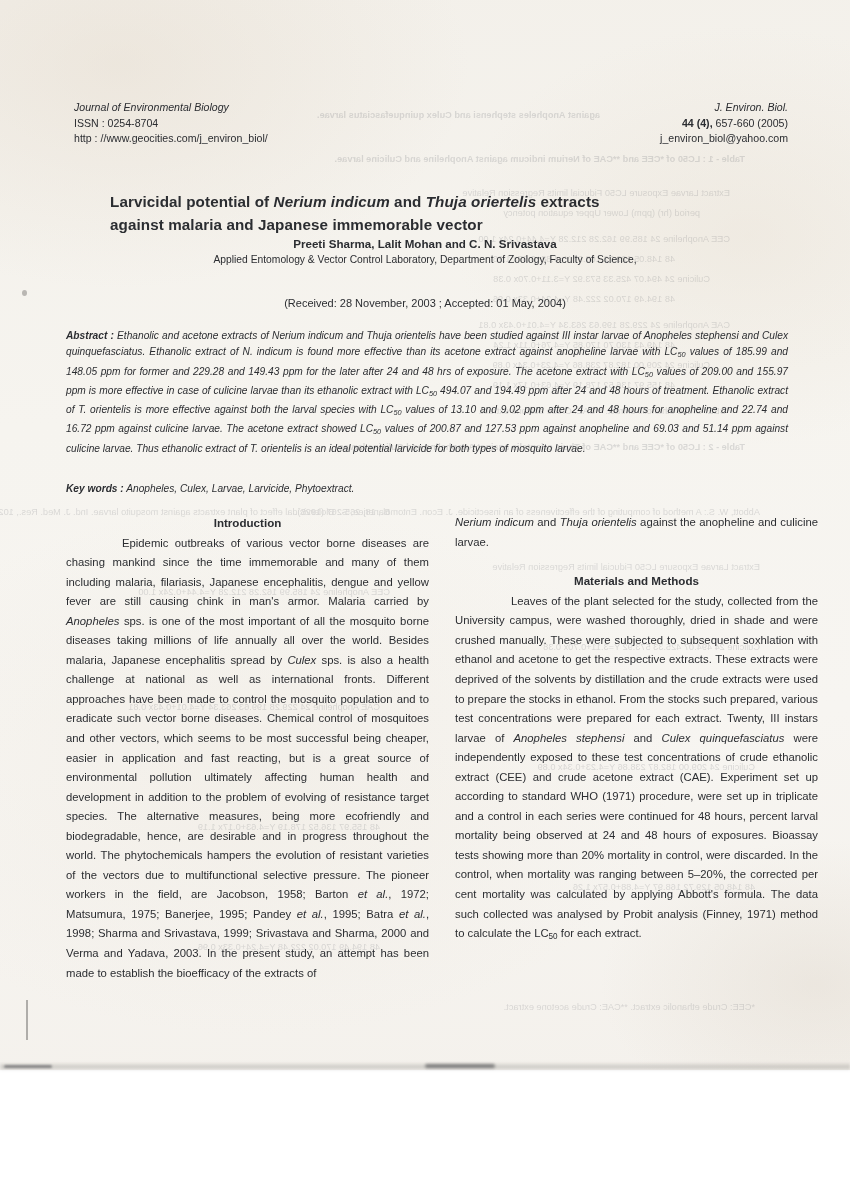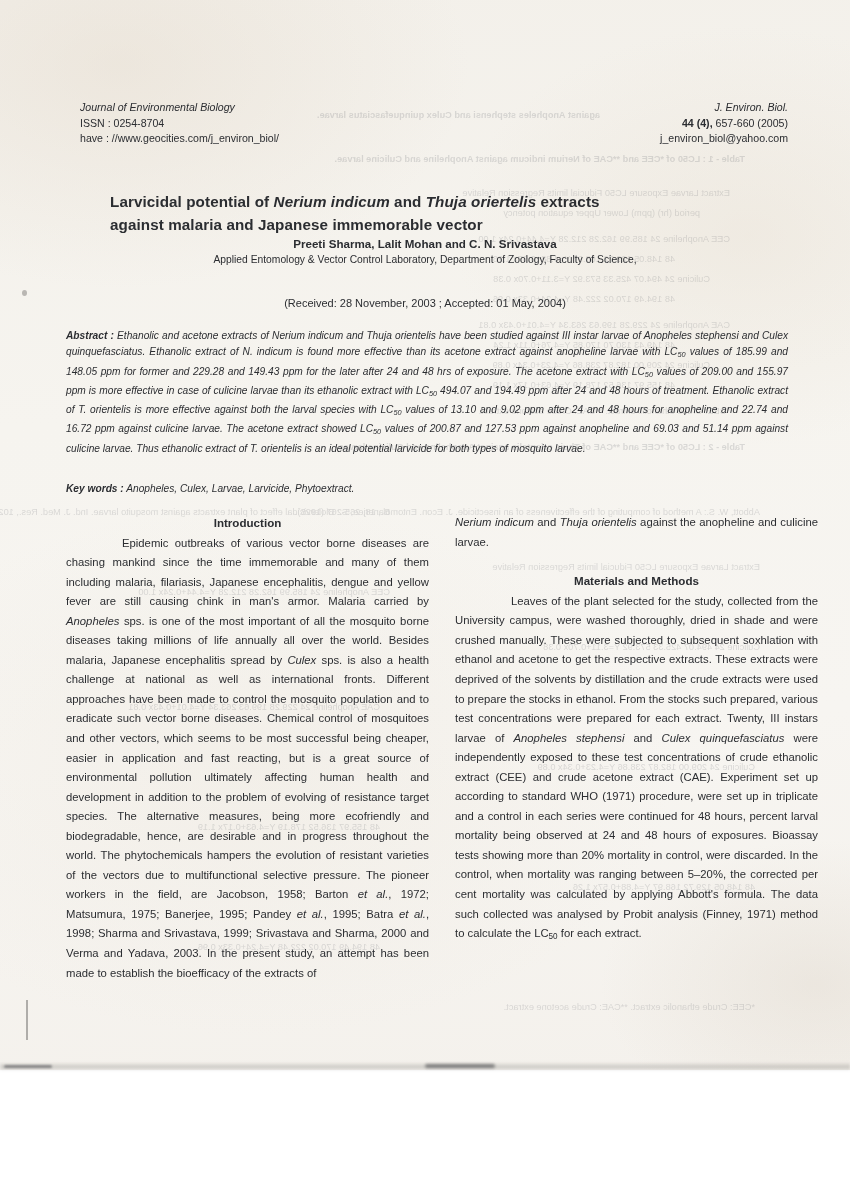--- a/index.html
+++ b/index.html
@@ -74,21 +74,21 @@
   
   #content {
     position: absolute;
     left: 0; top: 0;
     width: 850px;
     color: #2b2d31;
   }
   .journal-header {
     position: absolute;
     top: 100px;
-    left: 80px;
+    left: 74px;
     right: 62px;
     display: flex;
     justify-content: space-between;
     font-size: 10.6px;
     line-height: 15.6px;
   }
   .jh-left { text-align: left; }
   .jh-right { text-align: right; }
   .jh-italic { font-style: italic; }
   .jh-vol { font-weight: bold; }
@@ -220,21 +220,21 @@
   <div class="bg-row" style="left:95px;   top:1000px;">*CEE: Crude ethanolic extract.   **CAE: Crude acetone extract.</div>
   <div class="bg-row" style="left:470px;  top:1016px;"></div>
 </div>
 
 <div id="content">
 
   <div class="journal-header">
     <div class="jh-left">
       <div class="jh-italic">Journal of Environmental Biology</div>
       <div>ISSN : 0254-8704</div>
-      <div>have : //www.geocities.com/j_environ_biol/</div>
+      <div>http : //www.geocities.com/j_environ_biol/</div>
     </div>
     <div class="jh-right">
       <div class="jh-italic">J. Environ. Biol.</div>
       <div><span class="jh-vol">44 (4),</span> <span>657-660 (2005)</span></div>
       <div>j_environ_biol@yahoo.com</div>
     </div>
   </div>
 
   <div class="title-block">
     <span>Larvicidal potential of </span><i>Nerium indicum</i><span> and </span><i>Thuja oriertelis</i><span> extracts</span><br>

